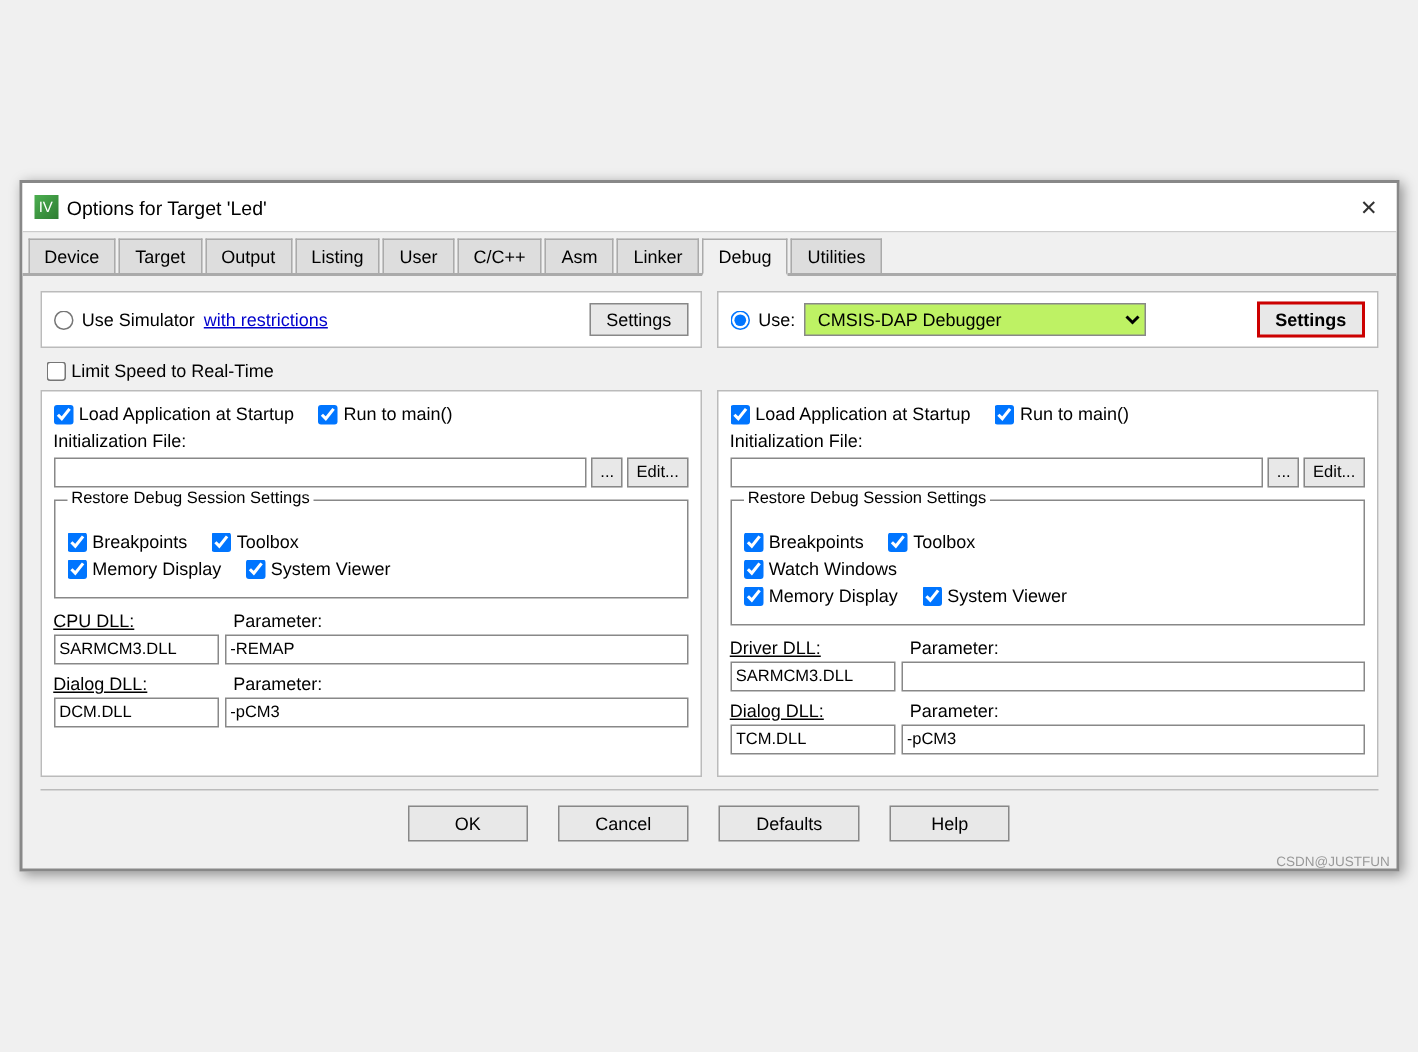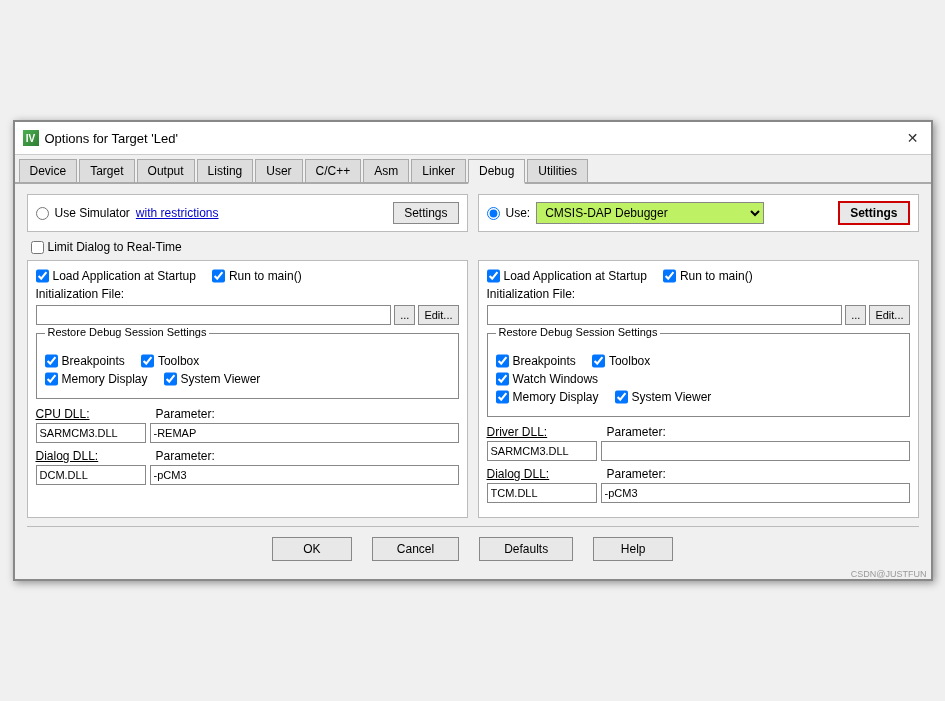--- a/index.html
+++ b/index.html
@@ -34,21 +34,21 @@
     }
     .title-icon {
       width: 16px;
       height: 16px;
       background: linear-gradient(135deg, #4caf50 0%, #2e7d32 100%);
       display: flex;
       align-items: center;
       justify-content: center;
       color: white;
       font-size: 10px;
-      font-weight: bold;
+      font-weight: normal;
     }
     .title-text {
       font-size: 13px;
       font-weight: normal;
     }
     .close-btn {
       width: 20px;
       height: 20px;
       display: flex;
       align-items: center;
@@ -126,20 +126,21 @@
 
     
     .load-run-row {
       display: flex;
       align-items: center;
       gap: 16px;
       margin-bottom: 4px;
     }
     .check-item {
       display: flex;
+      align-items: center;
       gap: 4px;
     }
 
     
     .init-file-label {
       font-size: 12px;
       margin-bottom: 4px;
     }
     .init-file-row {
       display: flex;
@@ -309,21 +310,21 @@
         <select class="select-box">
           <option>CMSIS-DAP Debugger</option>
         </select>
         <button class="btn btn-highlighted" style="margin-left:auto; border:2px solid #cc0000;">Settings</button>
       </div>
     </div>
 
     <div style="display:flex; gap:10px; margin-bottom:6px;">
       <div style="flex:1; display:flex; align-items:center; gap:4px; padding: 0 4px;">
         <input type="checkbox" id="speed-limit" style="">
-        <label for="speed-limit">Limit Dialog to Real-Time</label>
+        <label for="speed-limit">Limit Speed to Real-Time</label>
       </div>
       <div style="flex:1;"></div>
     </div>
 
     <div class="two-col">
 
       <div class="inner-col" style="background:#fff; border:1px solid #bbb; padding:8px;">
 
         <div class="load-run-row">
           <div class="check-item">

